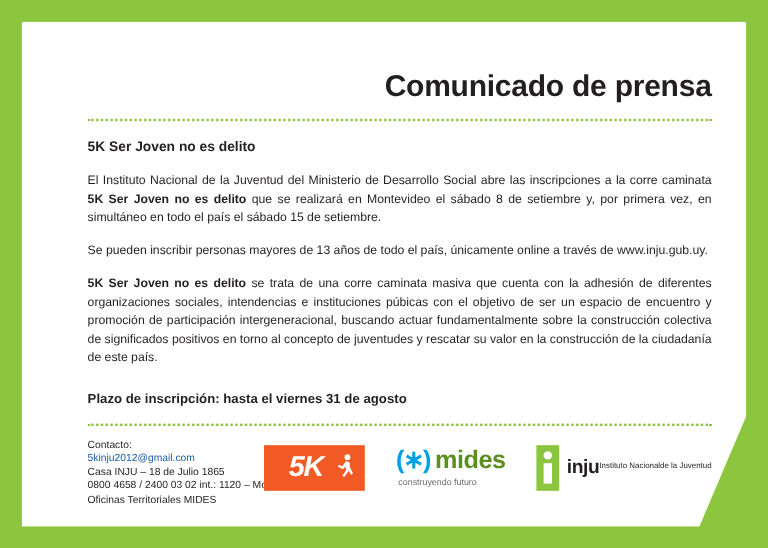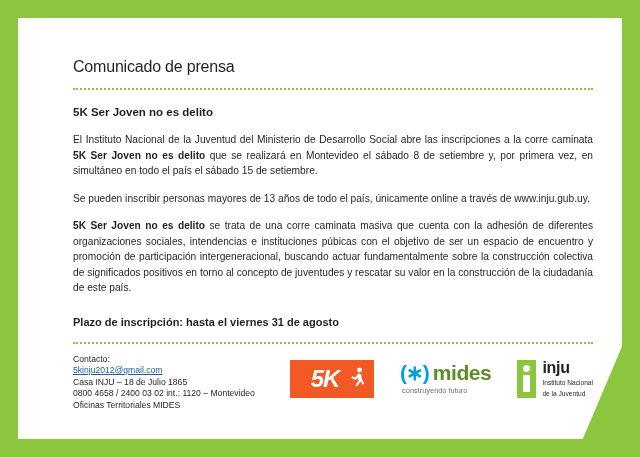--- a/index.html
+++ b/index.html
@@ -30,25 +30,26 @@
     -webkit-clip-path: polygon(0 0, 100% 0, 100% 78%, 93.5% 100%, 0 100%);
     clip-path: polygon(0 0, 100% 0, 100% 78%, 93.5% 100%, 0 100%);
   }
   .content {
     position: absolute;
     left: 55px;
     top: 40px;
     width: 520px;
   }
   .doc-title {
-    font-size: 16px;
-    font-weight: normal;
+    font-size: 25px;
+    font-weight: bold;
     color: #231f20;
     letter-spacing: -0.2px;
     margin: 0 0 12px 0;
+    text-align: right;
   }
   .dotted-rule {
     border-top: 2px dotted #8cc63e;
     height: 0;
     margin: 0 0 16px 0;
     width: 100%;
   }
   .subtitle {
     font-size: 11.5px;
     font-weight: bold;
@@ -82,21 +83,20 @@
     width: 100%;
     min-height: 70px;
   }
   .contact {
     font-size: 8.6px;
     line-height: 11.6px;
     color: #231f20;
   }
   .contact a, .contact .link {
     color: #1a5fa8;
-    text-decoration: underline;
   }
   .logos {
     position: absolute;
     right: 0;
     top: 6px;
     display: flex;
     align-items: center;
     gap: 26px;
     padding-left: 16px;
   }
@@ -180,21 +180,20 @@
   .inju-bar .stem {
     position: absolute;
     left: 6px;
     top: 15px;
     width: 7px;
     height: 17px;
     background: #ffffff;
   }
   .inju-text {
     display: flex;
-    flex-direction: column;
     line-height: 1;
   }
   .inju-word {
     color: #231f20;
     font-size: 16px;
     font-weight: bold;
     letter-spacing: -0.3px;
   }
   .inju-sub {
     color: #231f20;

